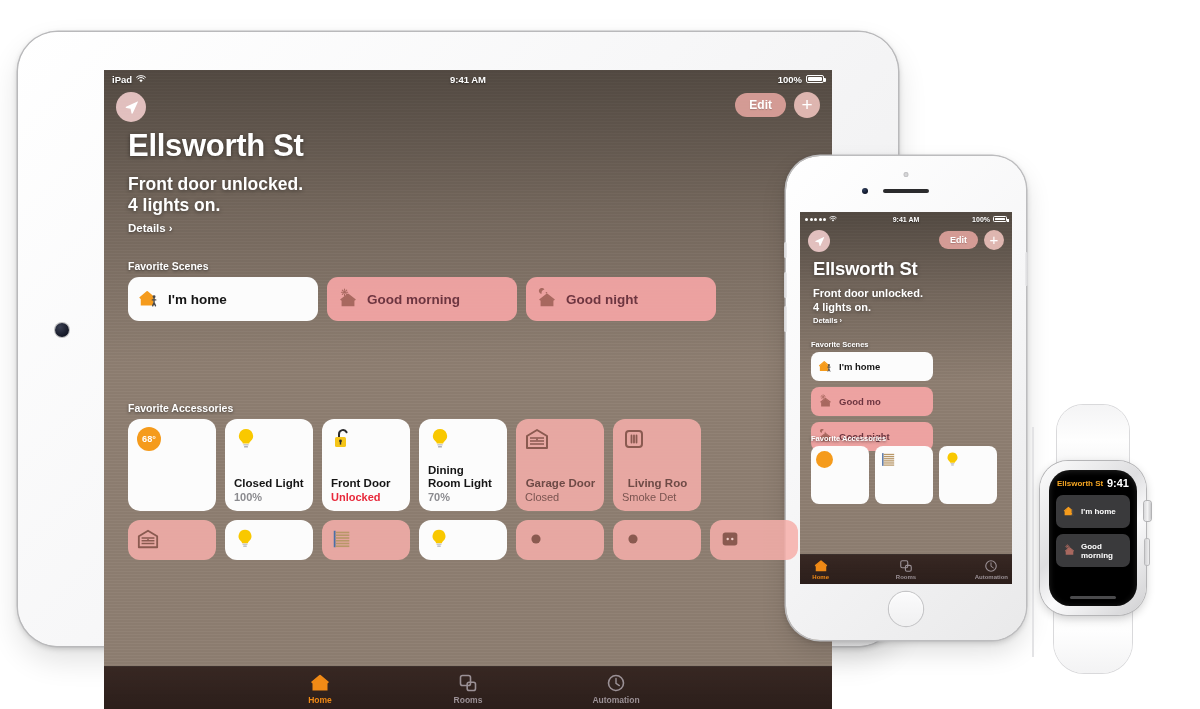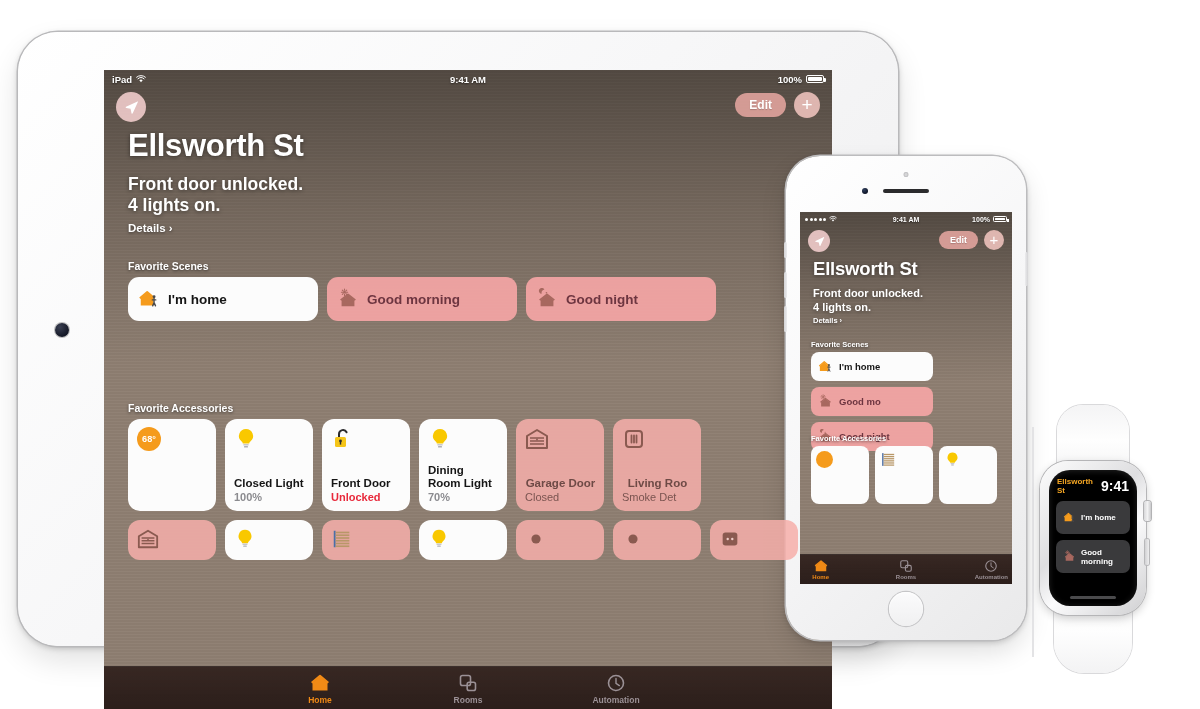--- a/index.html
+++ b/index.html
@@ -248,21 +248,21 @@
     position:absolute; left:9px; top:9px; right:9px; bottom:9px; border-radius:21px;
     background: #000; overflow:hidden;
     box-shadow: inset 0 1px 6px rgba(255,255,255,.14);
   }
   .crown { position:absolute; right:-5px; top:40px; width:7px; height:20px; border-radius:3px;
     background: linear-gradient(90deg,#d8d8da,#f2f2f3,#c9c9cb); box-shadow:0 0 0 1px #b2b2b4;}
   .side-btn{ position:absolute; right:-3px; top:78px; width:4px; height:26px; border-radius:2px;
     background: linear-gradient(90deg,#d2d2d4,#eeeeef); box-shadow:0 0 0 1px #b8b8ba;}
   .w-topbar{ display:flex; align-items:center; justify-content:space-between; padding:7px 8px 0 8px;}
   .w-home{ color:#f5a623; font-size:8px; font-weight:700;}
-  .w-time{ color:#fff; font-size:14px; font-weight:700;}
+  .w-time{ color:#fff; font-size:11px; font-weight:700;}
   .w-list{ padding: 6px 7px 0 7px; display:flex; flex-direction:column; gap:6px;}
   .w-row{ height:33px; border-radius:7px; background:#3a3a3c; display:flex; align-items:center;
     gap:5px; padding: 0 7px; color:#fff; font-size:8px; font-weight:600;}
   .w-scroll{ position:absolute; left:50%; transform:translateX(-50%); bottom:7px; width:46px; height:3px;
     border-radius:2px; background:#4a4a4c;}
   .watch-strap-line{ position:absolute; left:2px; top:22px; width:2px; height:230px; background:#e3e3e5;}
 </style>
 </head>
 <body>
 

